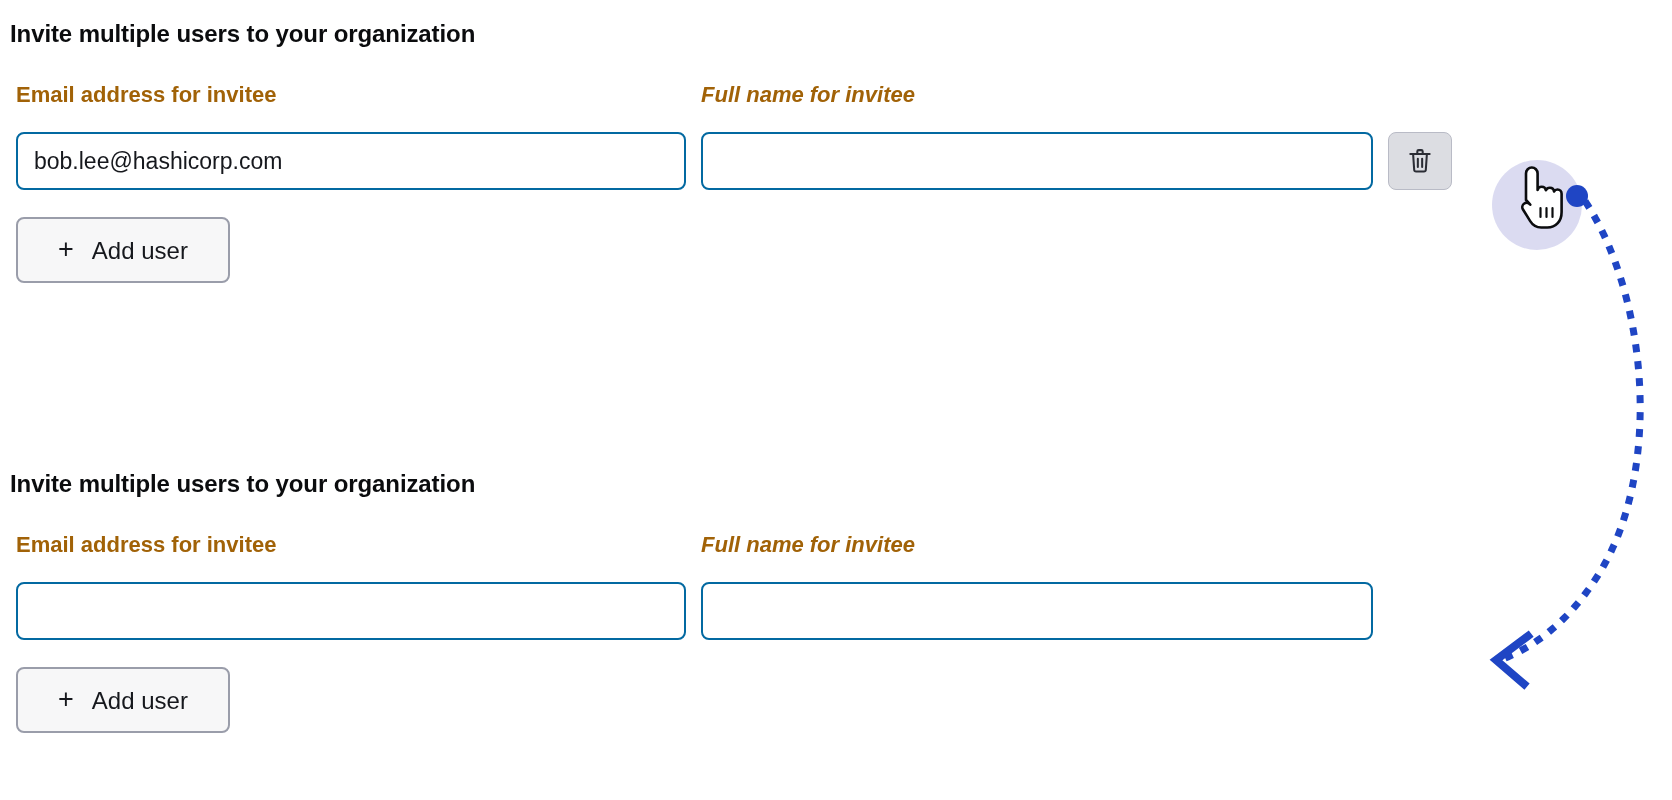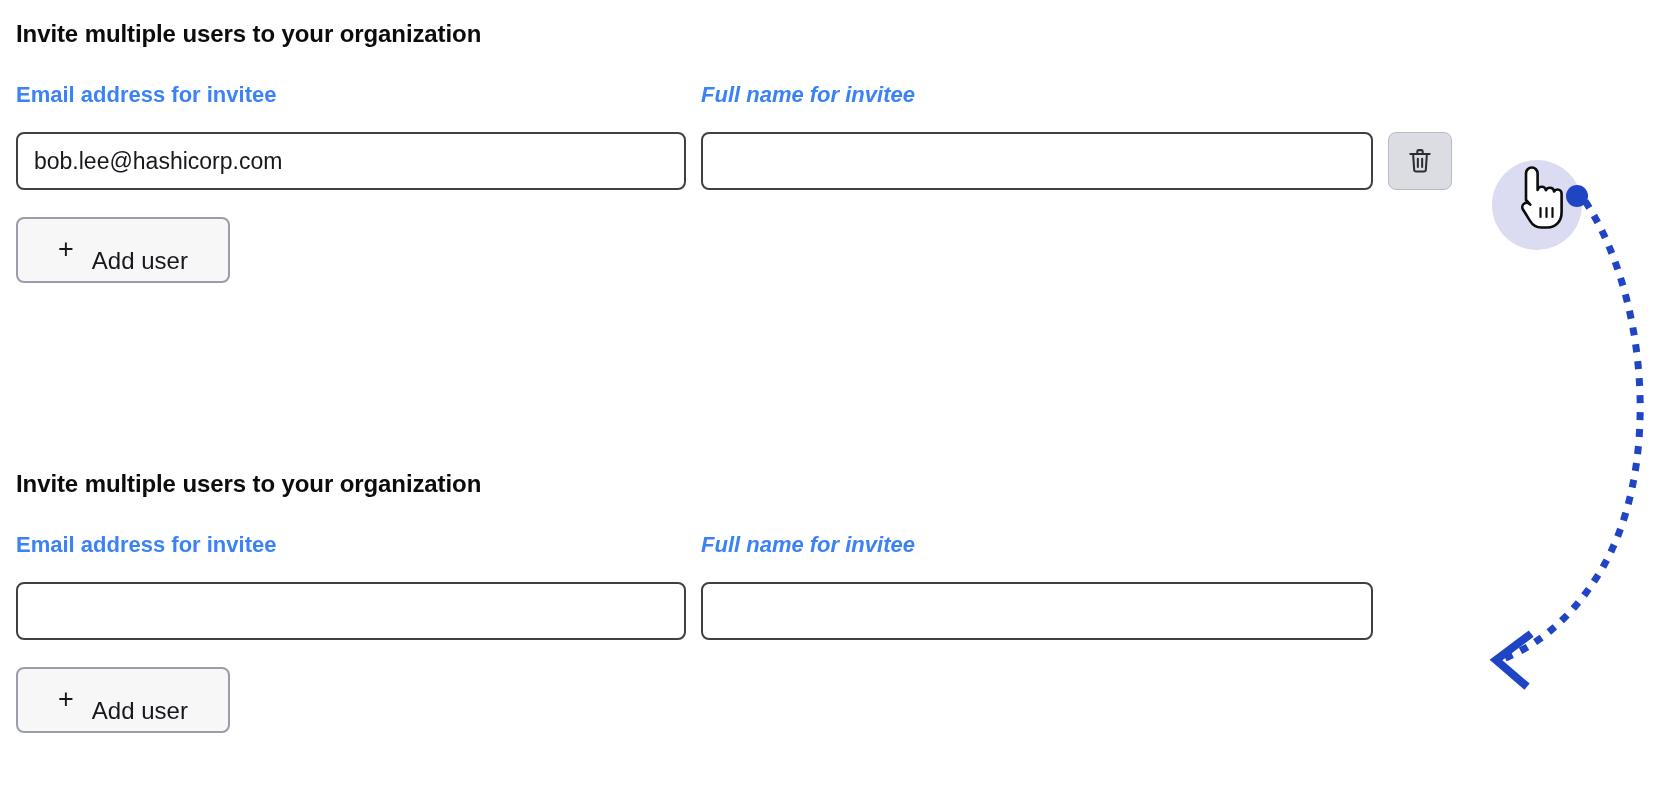--- a/index.html
+++ b/index.html
@@ -26,48 +26,48 @@
   .section {
     position: absolute;
     left: 0;
     width: 1672px;
   }
   .section.one { top: 0px; }
   .section.two { top: 450px; }
 
   .section-title {
     position: absolute;
-    left: 16px;
+    left: 10px;
     top: 19px;
     font-size: 24px;
     font-weight: bold;
     letter-spacing: -0.1px;
     line-height: 30px;
     color: #0b0c0e;
     white-space: nowrap;
   }
 
   .field-label {
     position: absolute;
     top: 81px;
     font-size: 22px;
     font-weight: bold;
     line-height: 28px;
-    color: #3b82f6;
+    color: #a16207;
     white-space: nowrap;
   }
   .field-label.email { left: 16px; }
   .field-label.name  { left: 701px; font-style: italic; }
 
   .text-input {
     position: absolute;
     top: 132px;
     height: 58px;
     box-sizing: border-box;
-    border: 2px solid #404040;
+    border: 2px solid #0369a1;
     border-radius: 8px;
     background: #ffffff;
     font-family: "Liberation Sans", sans-serif;
     font-size: 23px;
     line-height: 54px;
     color: #16181d;
     padding: 0 16px;
     outline: none;
     white-space: nowrap;
     overflow: hidden;
@@ -119,21 +119,21 @@
   .add-user-btn .plus {
     font-size: 27px;
     line-height: 1;
     font-weight: 400;
     position: relative;
     top: -1px;
   }
   .add-user-btn .txt {
     line-height: 1;
     position: relative;
-    top: 11px;
+    top: 1px;
   }
 
   
   .annotation {
     position: absolute;
     inset: 0;
     pointer-events: none;
   }
   .annotation svg {
     position: absolute;

